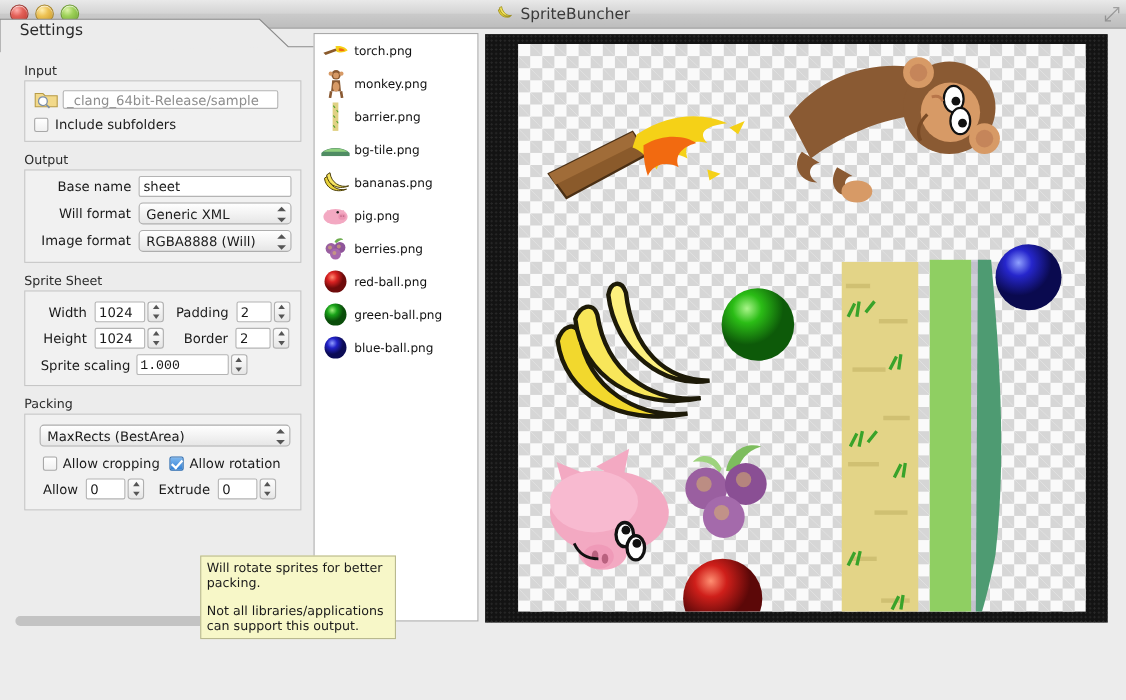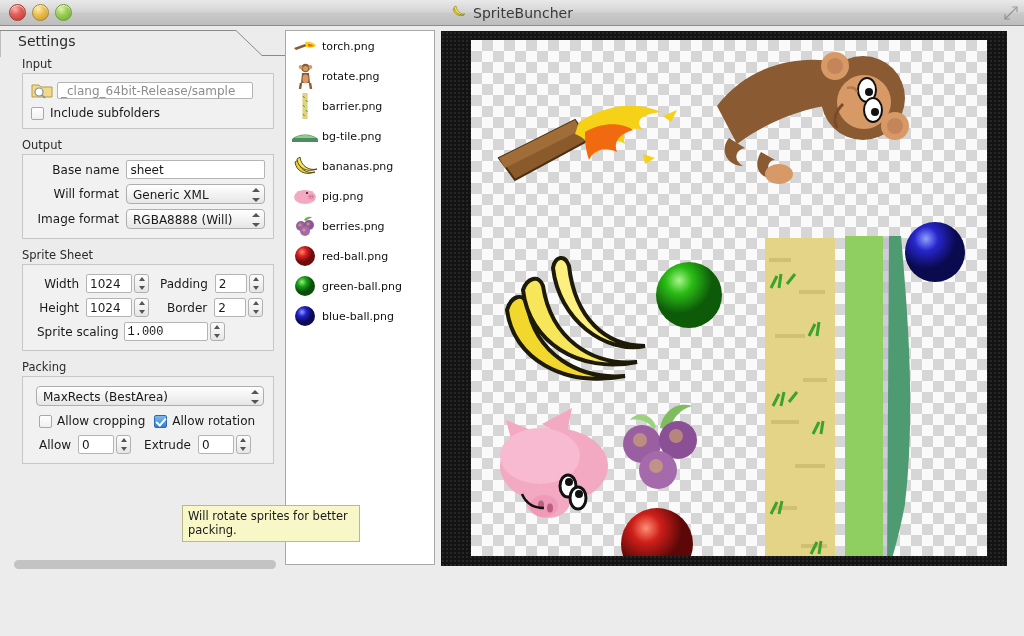--- a/index.html
+++ b/index.html
@@ -23,21 +23,21 @@
   .l-yel{background:radial-gradient(circle at 35% 28%,#ffeeae 0%,#edc254 38%,#c49325 100%);border:1px solid #a8862c;}
   .l-grn{background:radial-gradient(circle at 35% 28%,#ddf4a8 0%,#9ed159 38%,#6ca22f 100%);border:1px solid #6f9c36;}
   #titletext{
     position:absolute;left:0;right:0;top:0;height:25px;
     display:flex;align-items:center;justify-content:center;gap:6px;
     font-size:14px;color:#3a3a3a;
   }
   #resizecorner{position:absolute;right:4px;top:4px;width:18px;height:18px;opacity:.45;}
   
   #tabhead{
-    position:absolute;left:0;top:25px;width:290px;height:36px;
+    position:absolute;left:0;top:12px;width:290px;height:36px;
   }
   #tabhead svg{position:absolute;left:0;top:0;}
   #tablabel{
     position:absolute;left:18px;top:8px;font-size:14px;color:#2b2b2b;
   }
   
   #settings{
     position:absolute;left:0;top:57px;width:290px;height:506px;
     background:#ececec;
   }
@@ -337,21 +337,21 @@
       <svg width="17" height="26" viewBox="0 0 17 26">
         <circle cx="8.5" cy="5" r="4.3" fill="#8a5a33"></circle>
         <circle cx="8.5" cy="5.6" r="2.6" fill="#d79a66"></circle>
         <circle cx="3.6" cy="4" r="1.9" fill="#d79a66"></circle>
         <circle cx="13.4" cy="4" r="1.9" fill="#d79a66"></circle>
         <path d="M5 10 H12 L13 20 H4 Z" fill="#8a5a33"></path>
         <ellipse cx="8.5" cy="16" rx="3" ry="4.4" fill="#d79a66"></ellipse>
         <path d="M4 20 L3 26 M13 20 L14 26" stroke="#8a5a33" stroke-width="2.4"></path>
       </svg>
     </span>
-    <span class="filename">rotate.png</span>
+    <span class="filename">monkey.png</span>
   </div>
 
   <div class="fileitem">
     <span class="fileicon">
       <svg width="8" height="26" viewBox="0 0 8 26">
         <rect x="1.4" y="0" width="5.2" height="26" fill="#e0d183"></rect>
         <path d="M2 3 l1.6 2 M5 7 l1.4 2 M2 12 l1.6 2 M5 17 l1.4 2 M2 21 l1.6 2" stroke="#4ea32e" stroke-width="1"></path>
       </svg>
     </span>
     <span class="filename">barrier.png</span>
@@ -586,13 +586,14 @@
   </div>
 </div>
 
 <div id="statusbar">
   
   
 </div>
 
 <div id="tooltip">
   <p>Will rotate sprites for better packing.</p>
+  <p class="gap">Not all libraries/applications can support this output.</p>
 </div>
 
 </body></html>

